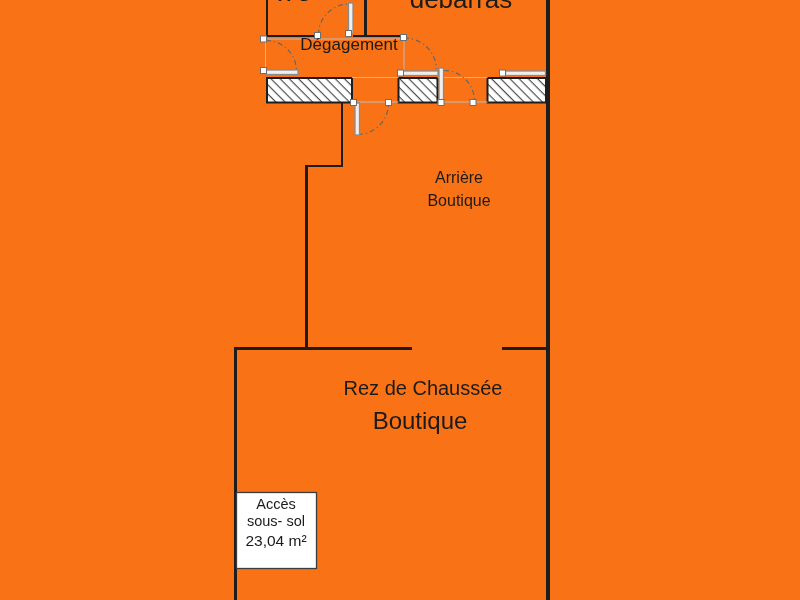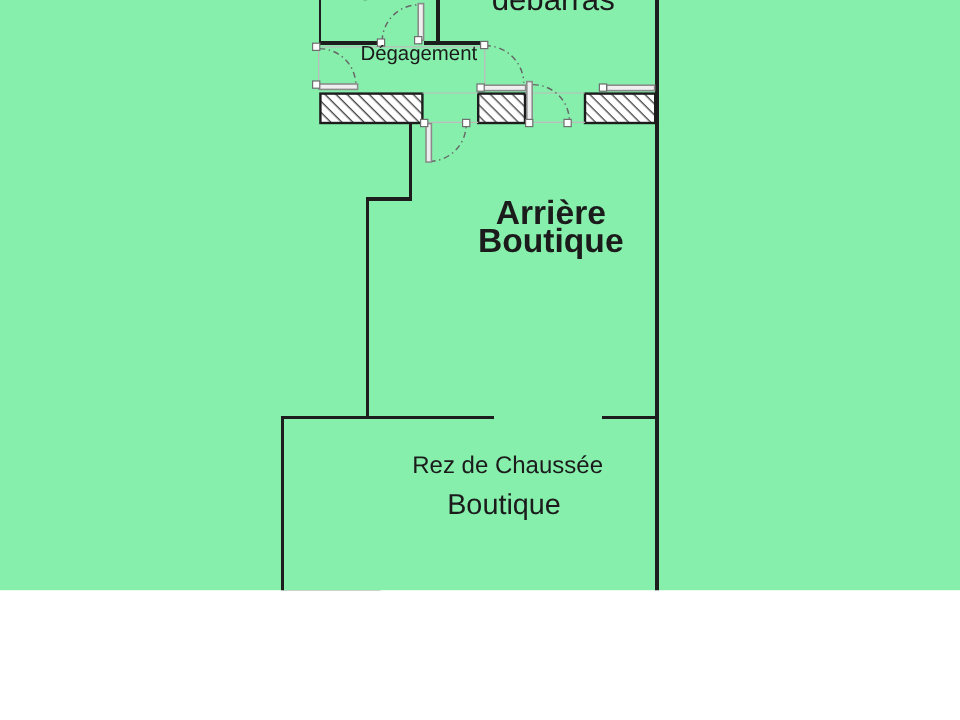--- a/index.html
+++ b/index.html
@@ -1,24 +1,24 @@
 <!DOCTYPE html>
 <html><head>
 <meta charset="utf-8">
 <style>
   html,body{margin:0;padding:0;background:#fff;}
-  #stage{position:relative;width:800px;height:492px;background:#86efac;overflow:hidden;
+  #stage{position:relative;width:800px;height:600px;background:#f97316;overflow:hidden;
          font-family:"Liberation Sans", sans-serif;}
   #plan-svg{position:absolute;left:0;top:0;}
   .lbl{position:absolute;color:#1b1b1b;white-space:nowrap;transform:translateX(-50%);
        text-align:center;line-height:1;}
   .lbl-debarras{left:461px;top:-14px;font-size:26px;}
   .lbl-wc{left:294px;top:-17px;font-size:21px;letter-spacing:2px;}
   .lbl-degagement{left:349px;top:36px;font-size:17px;}
-  .lbl-arriere{left:459px;top:166px;font-size:28px;line-height:23px;font-weight:bold;}
+  .lbl-arriere{left:459px;top:166px;font-size:16px;line-height:23px;}
   .lbl-rez{left:423px;top:378px;font-size:20px;}
   .lbl-boutique{left:420px;top:409px;font-size:24px;}
   .lbl-acces{left:276px;top:496px;font-size:14.5px;line-height:16.5px;transform:translateX(-50%);}
   .lbl-acces .area{font-size:15.5px;display:block;margin-top:4px;}
   .lbl-acces span{display:block;}
 </style>
 </head>
 <body>
 
 <div id="stage">
@@ -100,14 +100,19 @@
   <div class="lbl lbl-degagement">Dégagement</div>
 
   <div class="lbl lbl-arriere">
     <span style="display:block">Arrière</span>
     <span style="display:block">Boutique</span>
   </div>
 
   <div class="lbl lbl-rez">Rez de Chaussée</div>
   <div class="lbl lbl-boutique">Boutique</div>
 
+  <div class="lbl lbl-acces">
+    <span>Accès</span>
+    <span>sous- sol</span>
+    <span class="area">23,04 m²</span>
+  </div>
 
 </div>
 
 </body></html>

